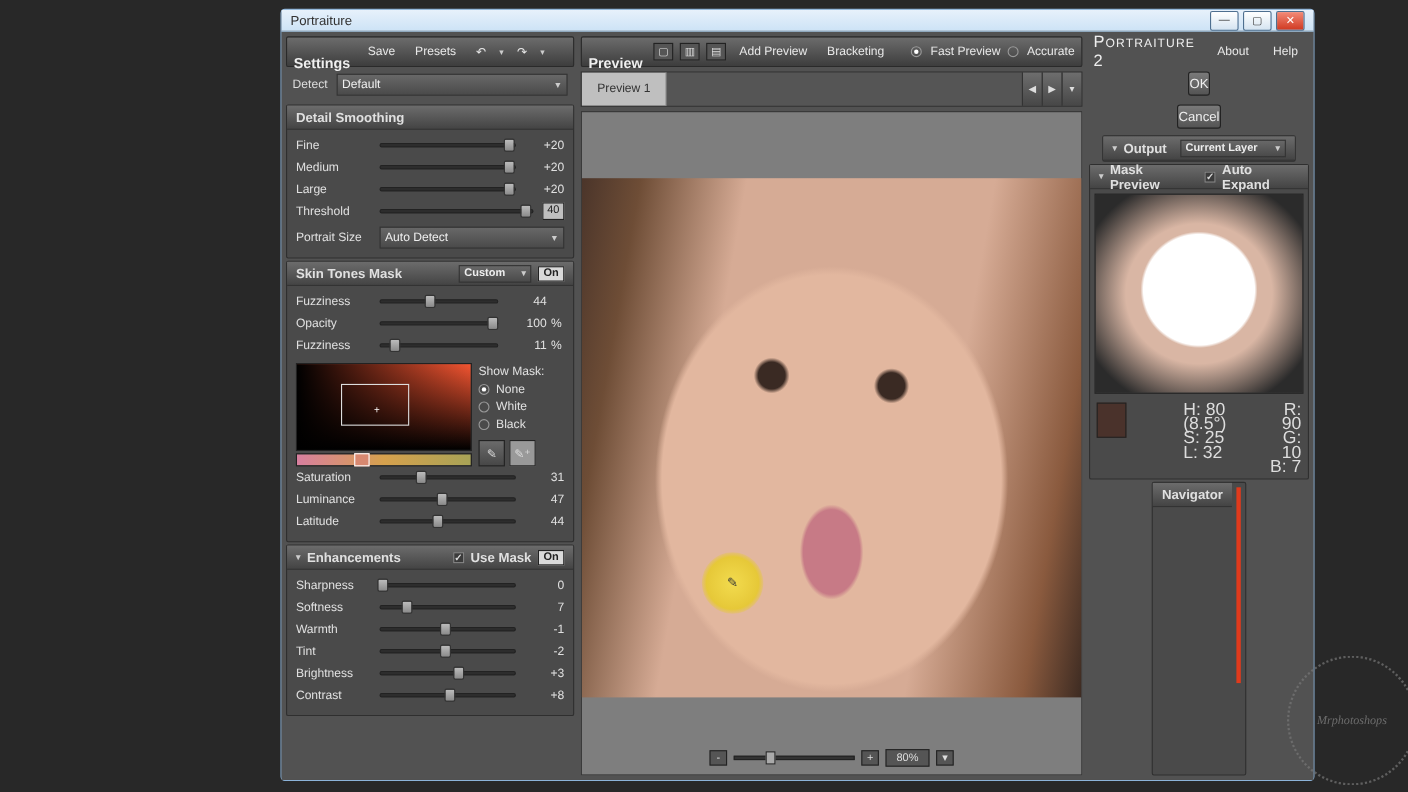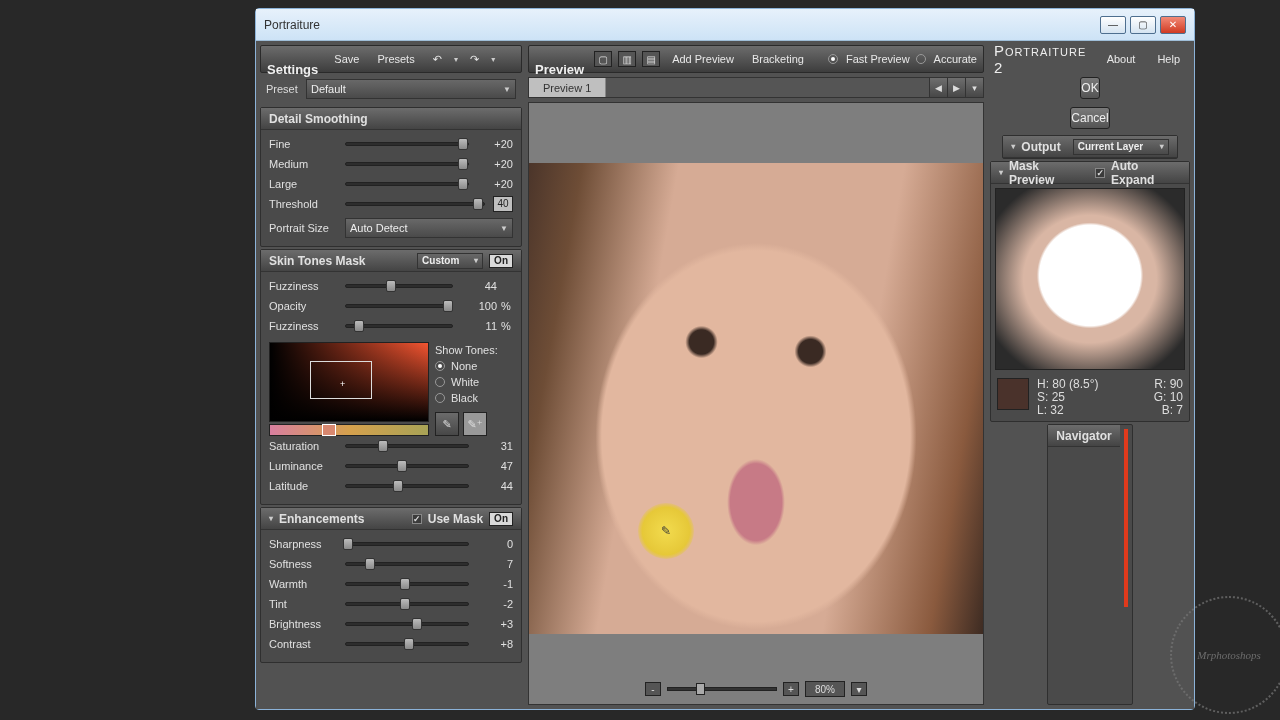--- a/index.html
+++ b/index.html
@@ -15,21 +15,21 @@
   .window {
     position: absolute;
     left: 255px; top: 8px;
     width: 940px; height: 702px;
     background: #525252;
     border: 1px solid #8cb3d9;
     border-radius: 4px;
     display: flex; flex-direction: column;
   }
   .titlebar {
-    height: 32px;
+    height: 20px;
     background: linear-gradient(#e7f1fb,#cde3f6);
     display: flex; align-items: center;
     padding: 0 8px;
     color: #333; font-size: 12px;
     border-bottom:1px solid #9fbed8;
   }
   .titlebar .title { flex:1; }
   .winbtns { display:flex; gap:4px; }
   .winbtn {
     width:26px; height:18px;
@@ -194,21 +194,21 @@
     border:1px solid #222;
     display:flex; align-items:center; justify-content:center;
     color:#ddd;
   }
   .eyedrop.active { background:#999; }
   
   .mask-opts { font-size:11px; line-height:16px; }
   .mask-opts .ro { display:flex; align-items:center; gap:4px; }
   
   .tabbar {
-    height:21px;
+    height:32px;
     background:#4a4a4a;
     display:flex; align-items:stretch;
     border:1px solid #333;
     margin-top:4px;
   }
   .tab {
     background:#bfbfbf;
     color:#333;
     padding:0 14px;
     border-right:1px solid #888;
@@ -303,21 +303,21 @@
     background:
       radial-gradient(ellipse at 50% 48%, #fff 38%, transparent 40%),
       radial-gradient(ellipse at 50% 50%, #d9b6a4 50%, #2b2b2b 85%);
     position:relative;
   }
   .swatch {
     width:32px; height:32px;
     background:#4a322b;
     border:1px solid #222;
   }
-  .info { color:#ddd; font-size:12px; line-height:13px; }
+  .info { color:#ddd; font-size:16px; line-height:13px;margin-left:44px; }
   .nav-img {
     height:178px;
     margin:4px;
     border:2px solid #e03a1c;
   }
   
   .stamp {
     position:absolute;
     right:-8px; bottom:6px;
     width:118px; height:118px;
@@ -356,21 +356,21 @@
         <span class="tb-title">Settings</span>
         <span class="tb-btn">Save</span>
         <span class="tb-btn">Presets</span>
         <span class="tb-btn">↶</span>
         <span class="tri">▾</span>
         <span class="tb-btn">↷</span>
         <span class="tri">▾</span>
       </div>
 
       <div class="preset-row">
-        <span class="lbl" style="width:40px">Preset</span>
+        <span class="lbl" style="width:40px">Detect</span>
         <div class="select">
           <span>Default</span>
             <span class="chev">▼</span>
         </div>
       </div>
 
       <div class="panel">
         <div class="panel-hd">
             <span>Detail Smoothing</span>
           </div>
@@ -454,21 +454,21 @@
               <div class="colorfield">
                 <div class="selbox"></div>
                 <div class="cross" style="left:70px;top:36px">+</div>
               </div>
               <div class="huebar">
                   <div class="mk"></div>
                 </div>
             </div>
             <div style="display:flex;flex-direction:column;gap:4px">
               <div class="mask-opts">
-                <div>Show Tones:</div>
+                <div>Show Mask:</div>
                 <div class="ro">
                     <span class="radio on"></span>
                     <span>None</span>
                   </div>
                 <div class="ro">
                     <span class="radio"></span>
                     <span>White</span>
                   </div>
                 <div class="ro">
                     <span class="radio"></span>

